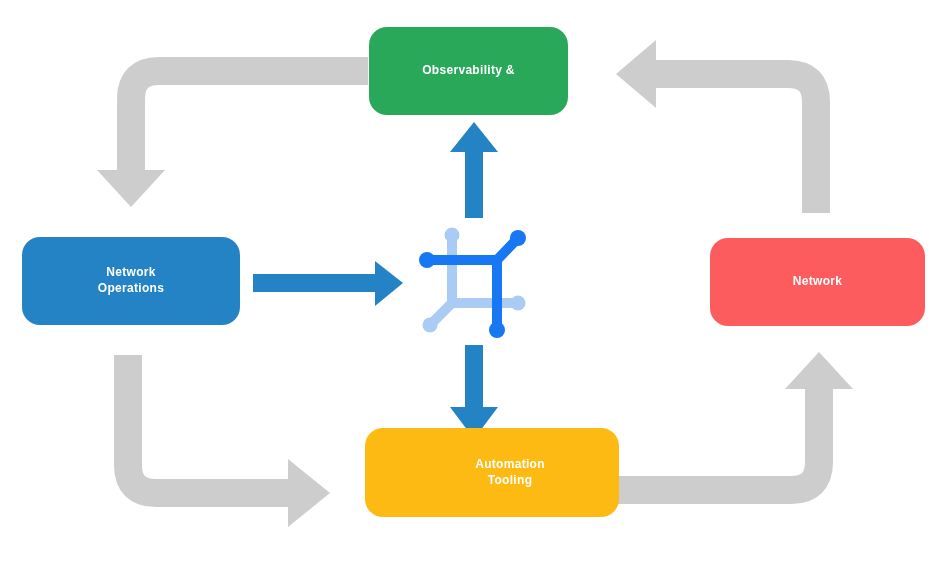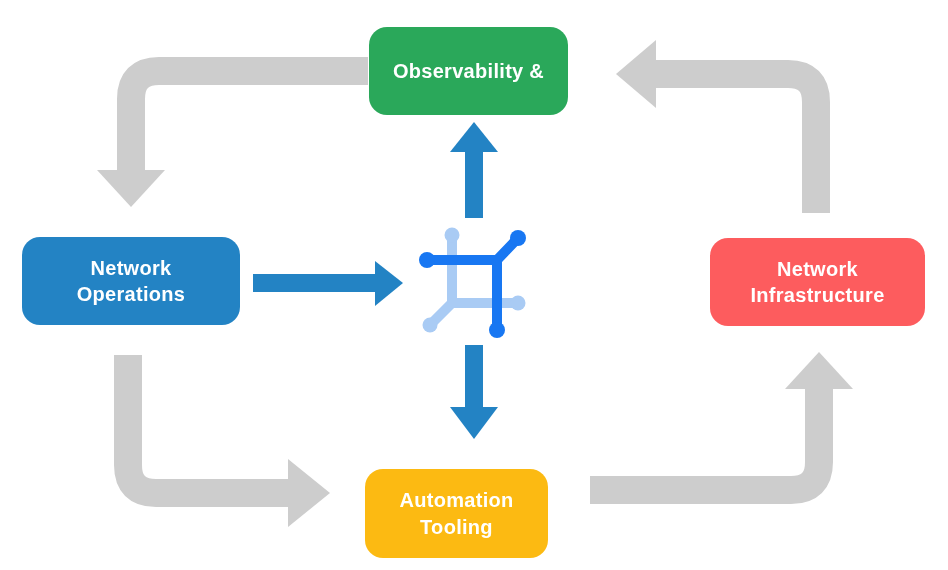--- a/index.html
+++ b/index.html
@@ -23,30 +23,30 @@
   }
   .node {
     position: absolute;
     display: flex;
     flex-direction: column;
     align-items: center;
     justify-content: center;
     text-align: center;
     color: #ffffff;
     font-weight: 700;
-    font-size: 20px;
+    font-size: 12px;
     line-height: 1.32;
     letter-spacing: 0.3px;
     border-radius: 18px;
   }
   .node span { display: block; }
   .node-observability   { left: 369px; top: 27px;  width: 199px; height: 88px; }
   .node-operations      { left: 22px;  top: 237px; width: 218px; height: 88px; }
   .node-infrastructure  { left: 710px; top: 238px; width: 215px; height: 88px; }
-  .node-automation      { left: 365px; top: 469px; width: 183px; height: 89px; }
+  .node-automation      { left: 365px; top: 428px; width: 218px; height: 89px; padding-left: 36px; }
 </style>
 </head>
 <body>
 
 <div class="canvas">
 
   <svg class="arrow-layer" width="948" height="570" viewBox="0 0 948 570" xmlns="http://www.w3.org/2000/svg">
 
     <g>
       <path d="M 368 71 H 159 Q 131 71 131 99 V 172" fill="none" stroke-width="28" stroke="#CDCDCD"></path>
@@ -105,21 +105,20 @@
     <span>Observability &amp;</span>
   </div>
 
   <div class="node node-operations" style="background: rgb(35, 131, 196);">
     <span>Network</span>
     <span>Operations</span>
   </div>
 
   <div class="node node-infrastructure" style="background: rgb(253, 92, 94);">
     <span>Network</span>
-    <span>Infrastructure</span>
   </div>
 
   <div class="node node-automation" style="background: rgb(252, 186, 18);">
     <span>Automation</span>
     <span>Tooling</span>
   </div>
 
 </div>
 
 </body></html>

